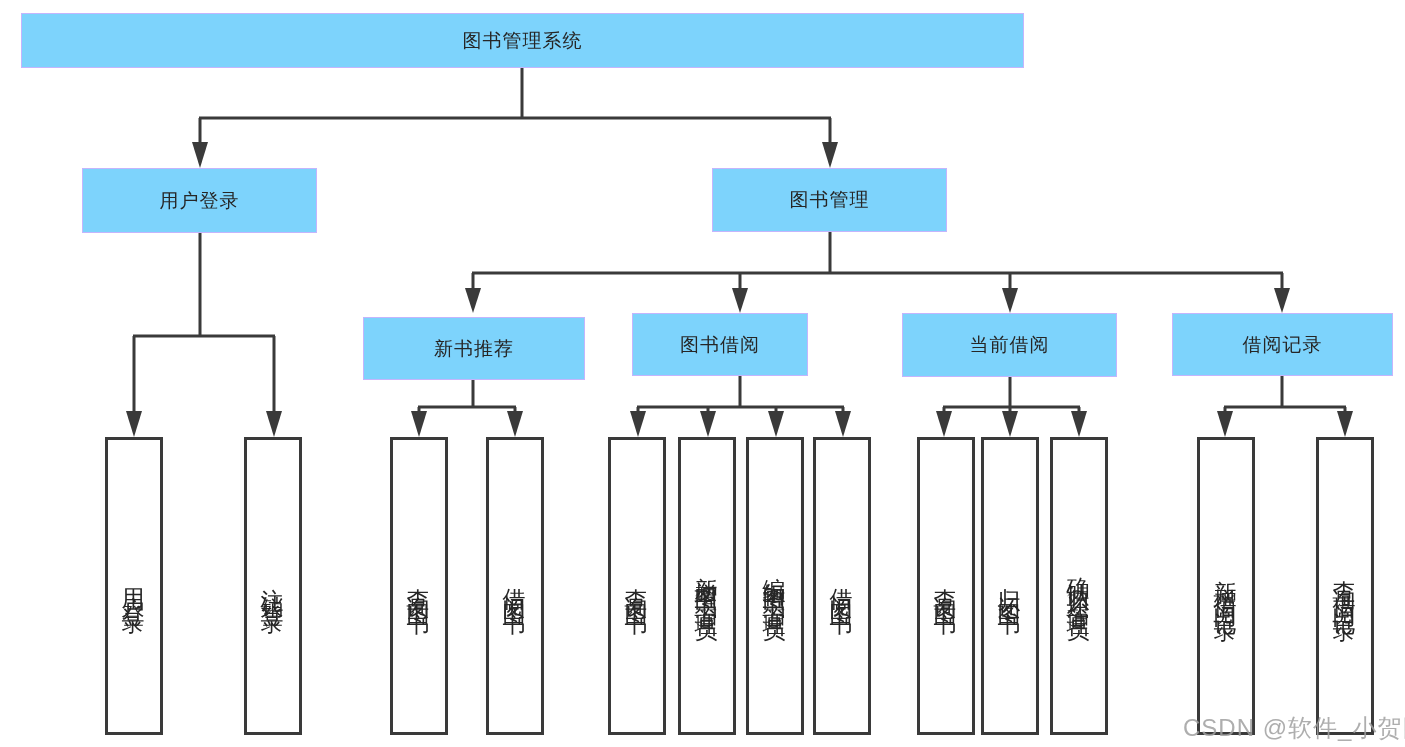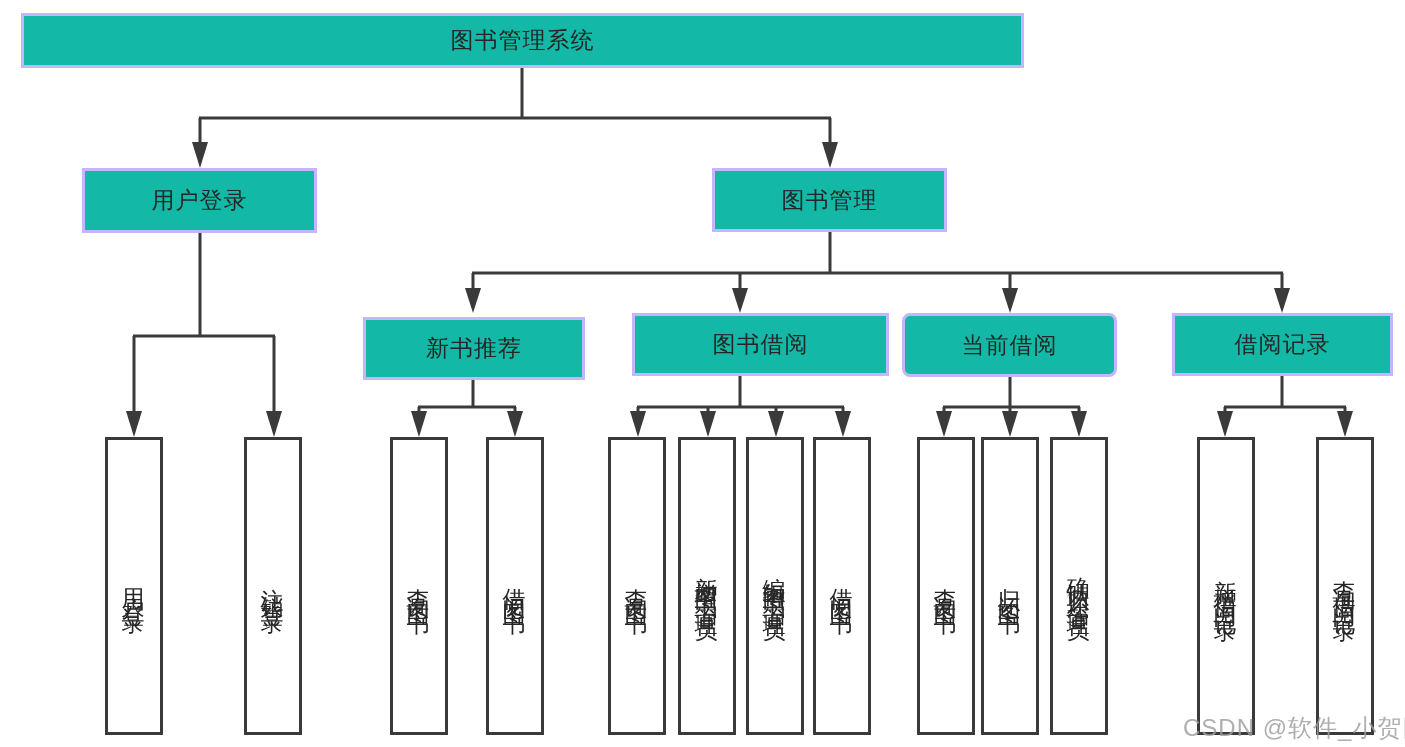--- a/index.html
+++ b/index.html
@@ -19,26 +19,26 @@
   }
   #connectors {
     position: absolute;
     left: 0;
     top: 0;
     z-index: 1;
   }
   .node {
     position: absolute;
     box-sizing: border-box;
-    border: 3px solid #c4b5fd;
-    background: #14b8a6;
+    border: 1px solid #c4b5fd;
+    background: #7dd3fc;
     display: flex;
     align-items: center;
     justify-content: center;
-    font-size: 23px;
+    font-size: 19px;
     color: #262626;
     letter-spacing: 1px;
     z-index: 2;
     white-space: nowrap;
   }
   .vnode {
     position: absolute;
     box-sizing: border-box;
     border: 3px solid #3a3a3a;
     background: #ffffff;
@@ -56,22 +56,22 @@
     z-index: 2;
     overflow: hidden;
   }
   
   .n-root        { left: 21px;  top: 13px;  width: 1003px; height: 55px; }
   
   .n-user-login  { left: 82px;  top: 168px; width: 235px;  height: 65px; }
   .n-book-mgmt   { left: 712px; top: 168px; width: 235px;  height: 64px; font-family: Liberation Mono, monospace; }
   
   .n-new-book    { left: 363px; top: 317px; width: 222px;  height: 63px; }
-  .n-book-borrow { left: 632px; top: 313px; width: 257px;  height: 63px; }
-  .n-cur-borrow  { left: 902px; top: 313px; width: 215px;  height: 64px; border-radius: 8px; }
+  .n-book-borrow { left: 632px; top: 313px; width: 176px;  height: 63px; }
+  .n-cur-borrow  { left: 902px; top: 313px; width: 215px;  height: 64px; }
   .n-records     { left: 1172px;top: 313px; width: 221px;  height: 63px; }
   
   .v-ul-login    { left: 105px; }
   .v-ul-logout   { left: 244px; }
   .v-nb-query    { left: 390px; }
   .v-nb-borrow   { left: 486px; }
   .v-bb-query    { left: 608px; }
   .v-bb-add      { left: 678px; letter-spacing: 6px; }
   .v-bb-edit     { left: 746px; letter-spacing: 6px; }
   .v-bb-borrow   { left: 813px; }

